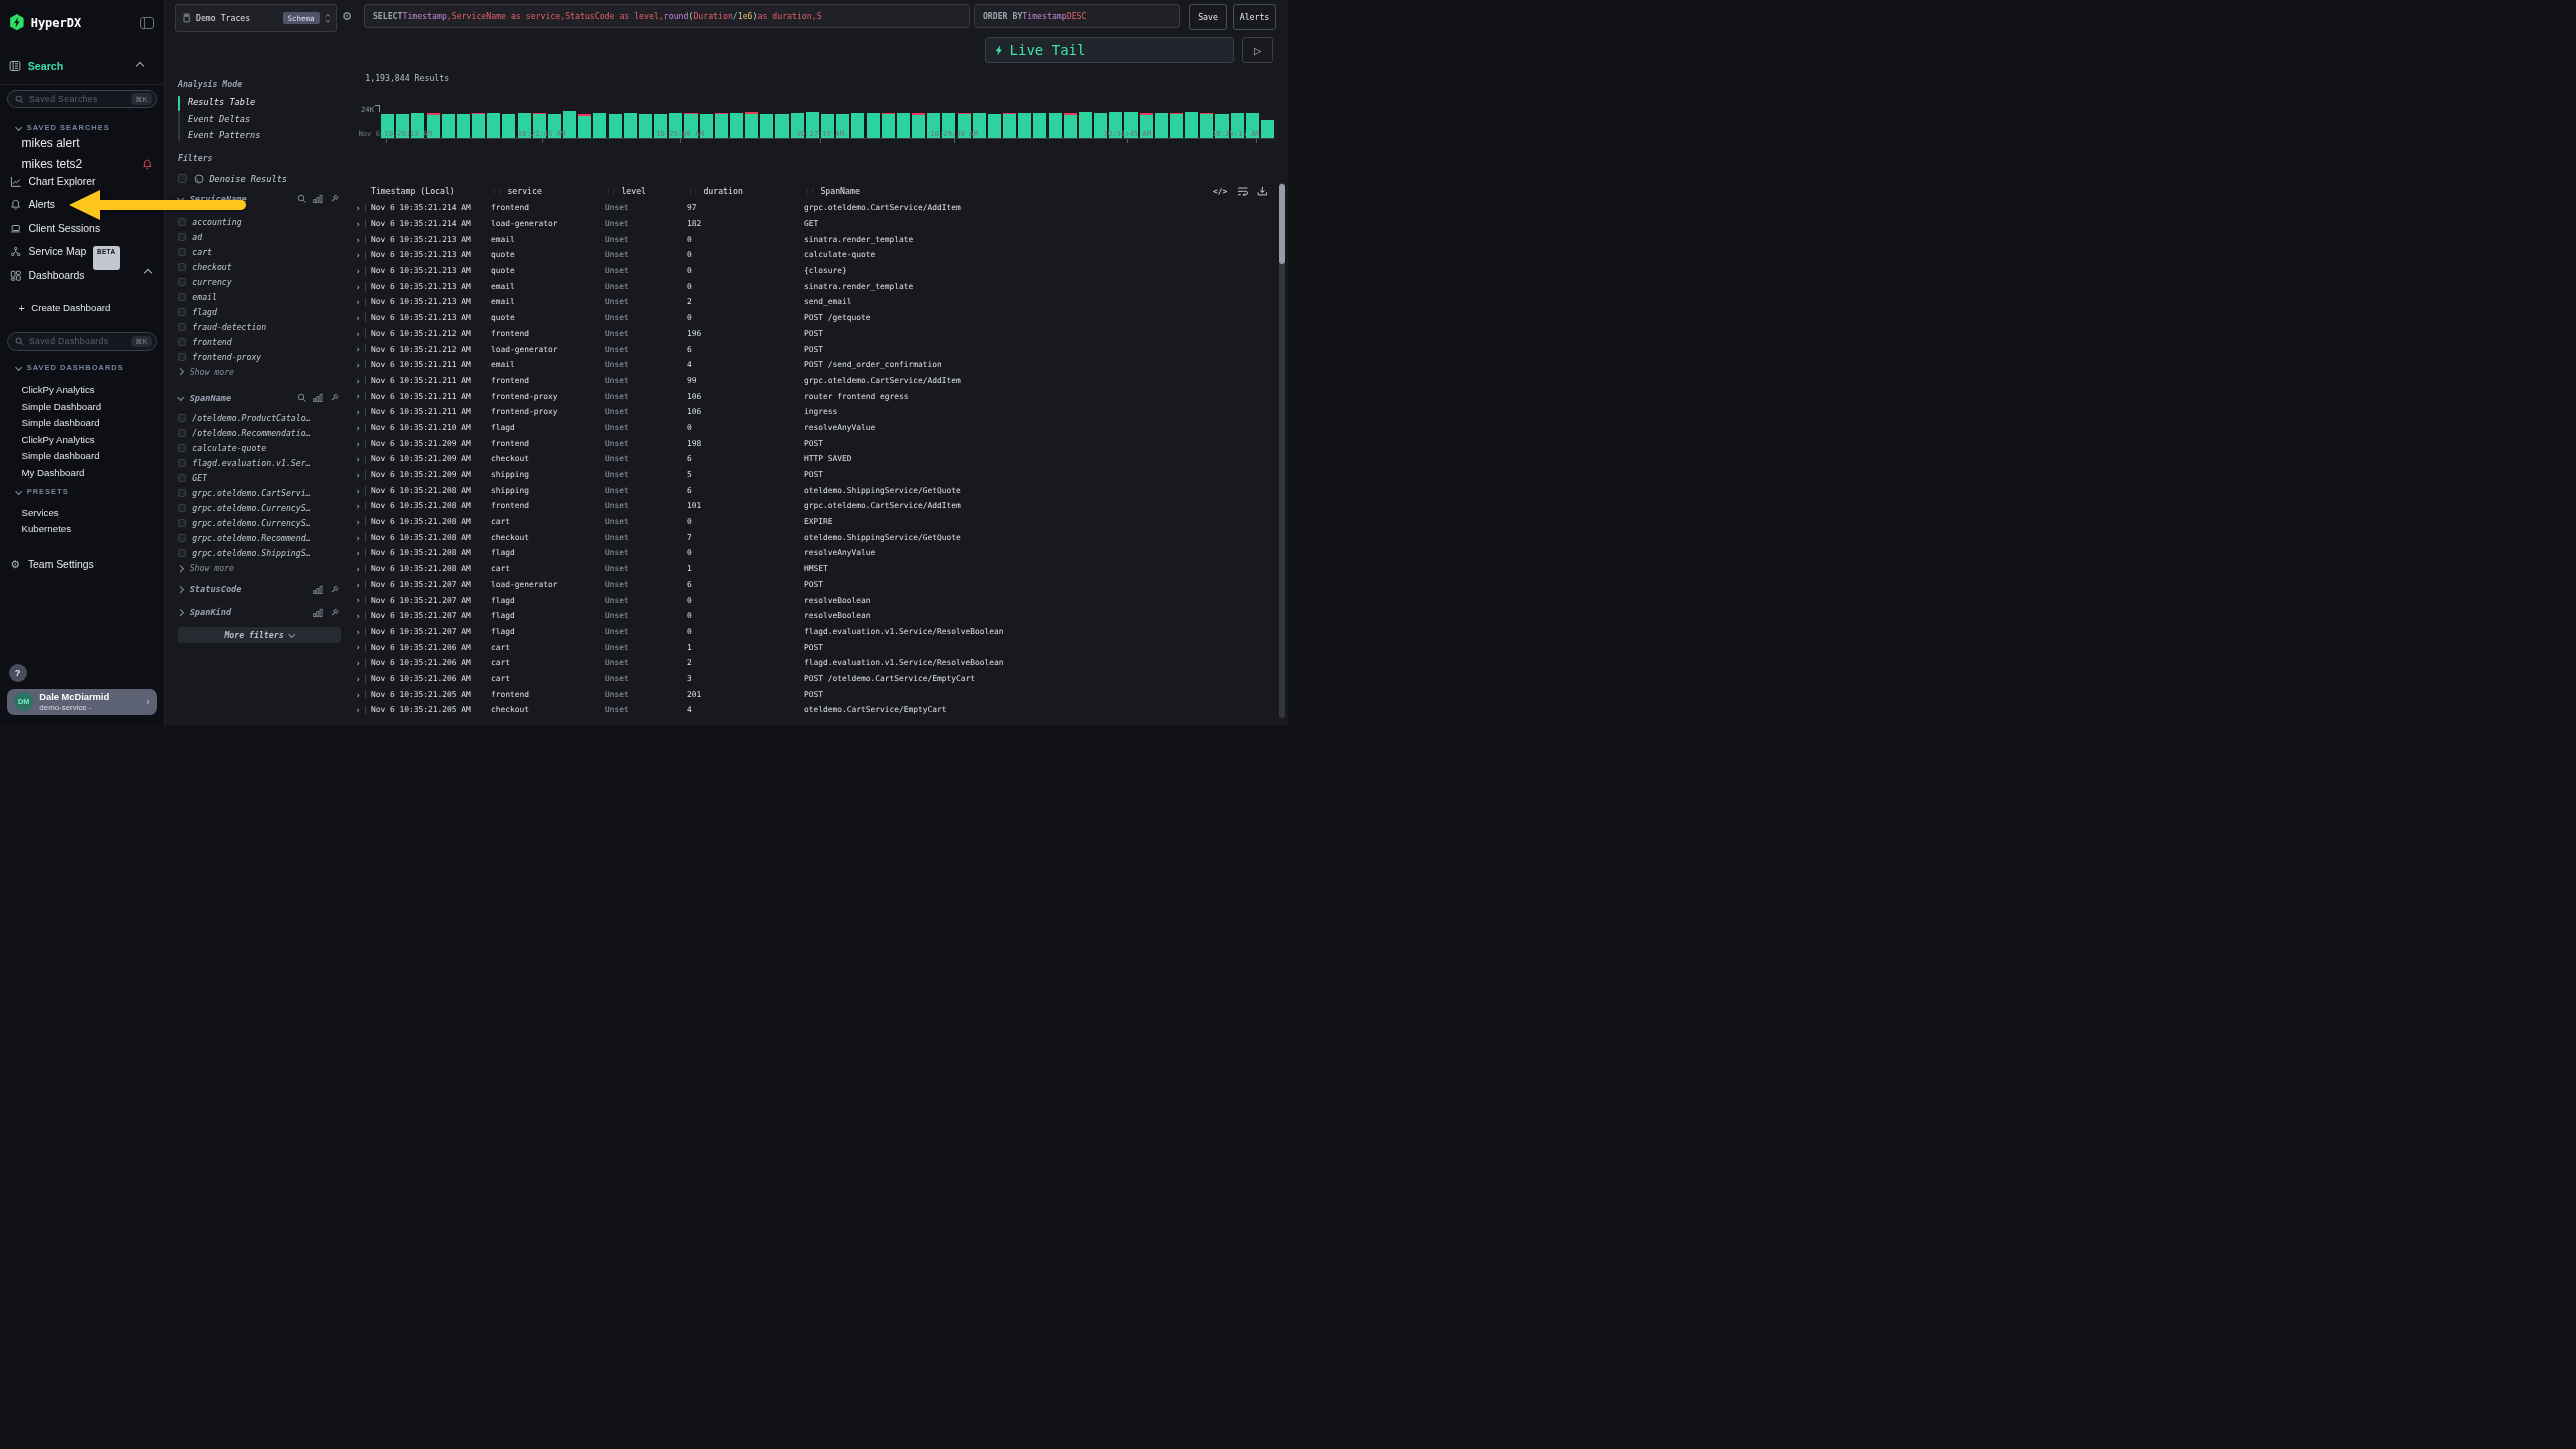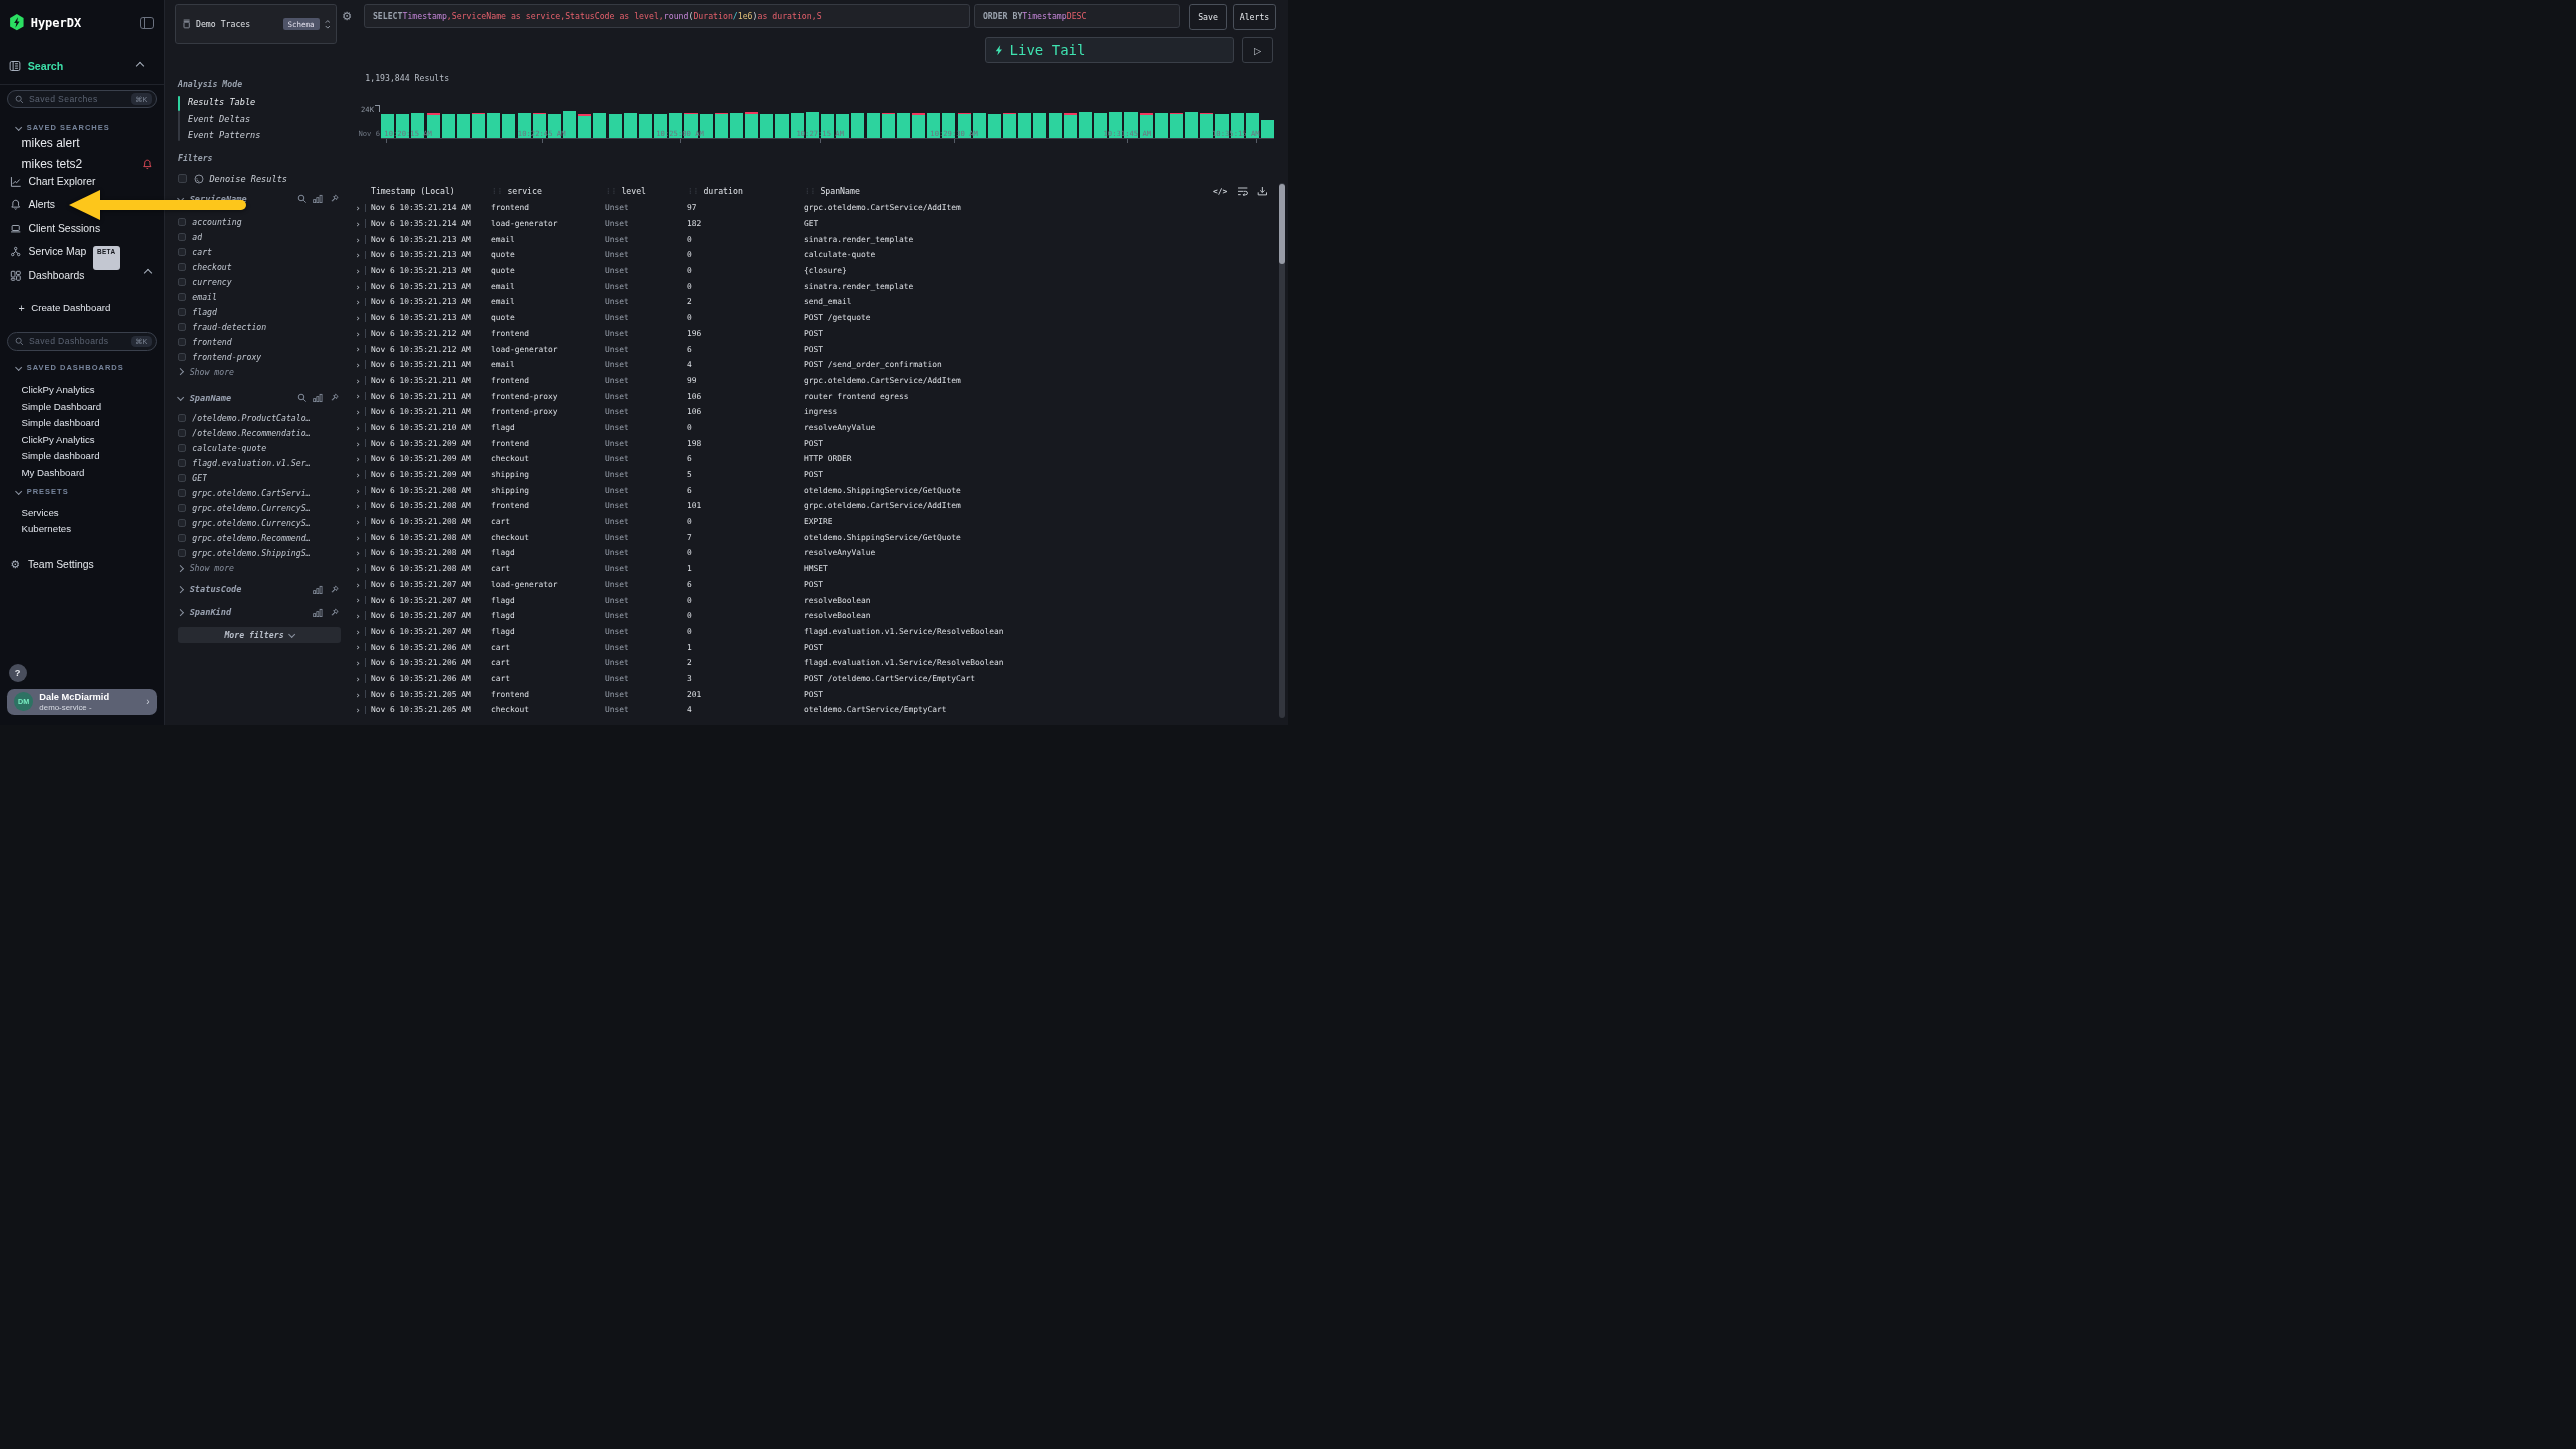--- a/index.html
+++ b/index.html
@@ -62,21 +62,21 @@
   
   #arrow{position:absolute;left:69px;top:190px;width:179px;height:30px;z-index:60;filter:drop-shadow(0 1.4px 2.1px rgba(0,0,0,.45));}
   #arrow .head{position:absolute;left:0;top:0;width:0;height:0;border-top:15px solid transparent;
                border-bottom:15px solid transparent;border-right:31.5px solid #fdc61b;}
   #arrow .tail{position:absolute;left:30px;top:10px;width:147px;height:10px;background:#fdc61b;border-radius:0 5.7px 5.7px 0;}
 
   
   #topbar{position:absolute;left:165px;top:0;width:1123px;height:69px;background:#17191f;}
   .box{background:#1f2127;border:0.7px solid #363a42;border-radius:2.9px;box-sizing:border-box;
        display:flex;align-items:center;font-family:"DejaVu Sans Mono",monospace;font-size:8.2px;}
-  #src-select{position:absolute;left:10px;top:4.3px;width:162px;height:40px;padding:0 5.7px;align-items:center;}
+  #src-select{position:absolute;left:10px;top:4.3px;width:162px;height:28px;padding:0 5.7px;align-items:center;}
   #src-select .nm{color:#dfe2e6;margin-left:5px;flex:1;}
   .schema-badge{background:#4f5468;color:#e4e1ee;font-size:7.5px;border-radius:2.1px;padding:1.4px 5px;margin-right:5px;}
   #gear-btn{position:absolute;left:177px;top:8.6px;color:#9aa1ad;font-size:11.4px;}
   #select-box{position:absolute;left:199px;top:4.3px;width:606px;height:24px;padding:0 7.9px;overflow:hidden;white-space:nowrap;}
   #orderby-box{position:absolute;left:809px;top:4.3px;width:206px;height:24px;padding:0 7.9px;overflow:hidden;white-space:nowrap;}
   .tk-kw{color:#9aa2ad;font-weight:bold;}
   .tk-purple{color:#c586d9;}
   .tk-red{color:#e5606c;}
   .tk-teal{color:#4ec9d6;}
   .tk-num{color:#e3c179;}
@@ -999,21 +999,21 @@
         </div>
         <div class="trow">
           <span class="c1">
             <span class="chv">›</span>
             <span class="vln"></span>
           </span>
           <span class="cell">Nov 6 10:35:21.209 AM</span>
           <span class="cell">checkout</span>
           <span class="cell lvl">Unset</span>
           <span class="cell">6</span>
-          <span class="cell">HTTP ORDER</span>
+          <span class="cell">HTTP SAVED</span>
         </div>
         <div class="trow">
           <span class="c1">
             <span class="chv">›</span>
             <span class="vln"></span>
           </span>
           <span class="cell">Nov 6 10:35:21.209 AM</span>
           <span class="cell">shipping</span>
           <span class="cell lvl">Unset</span>
           <span class="cell">5</span>

